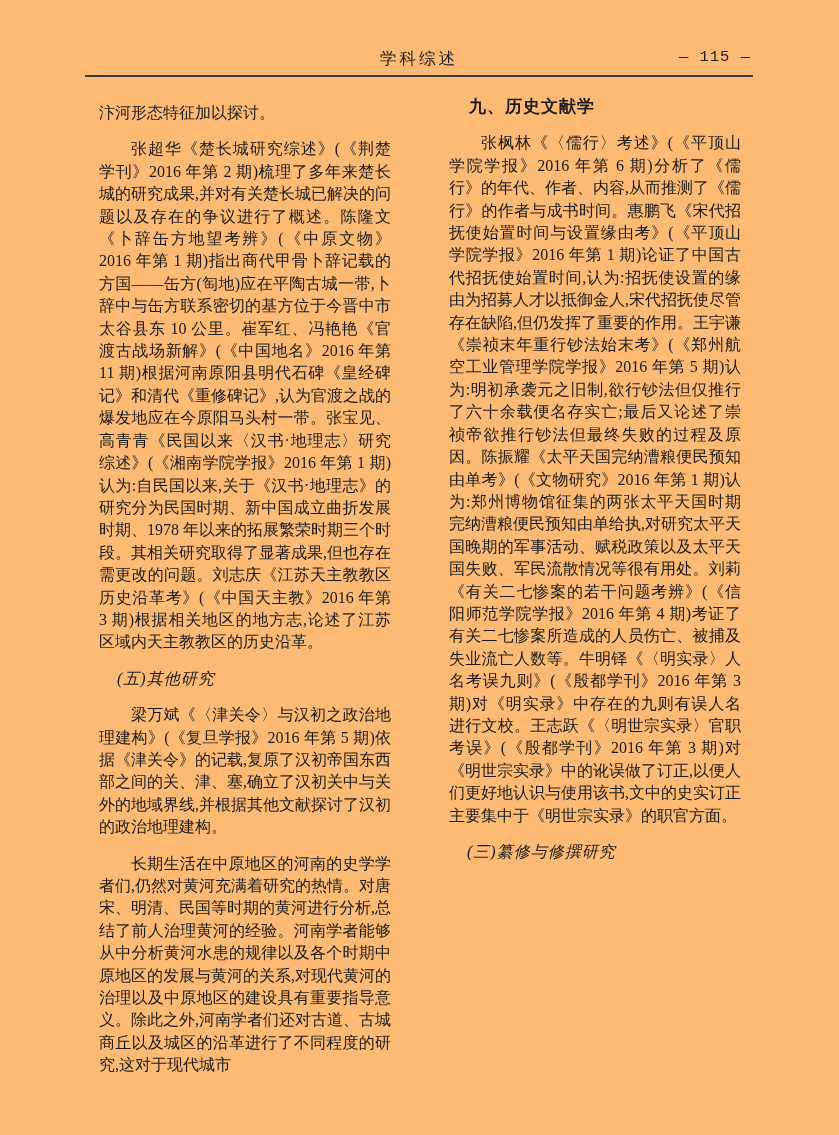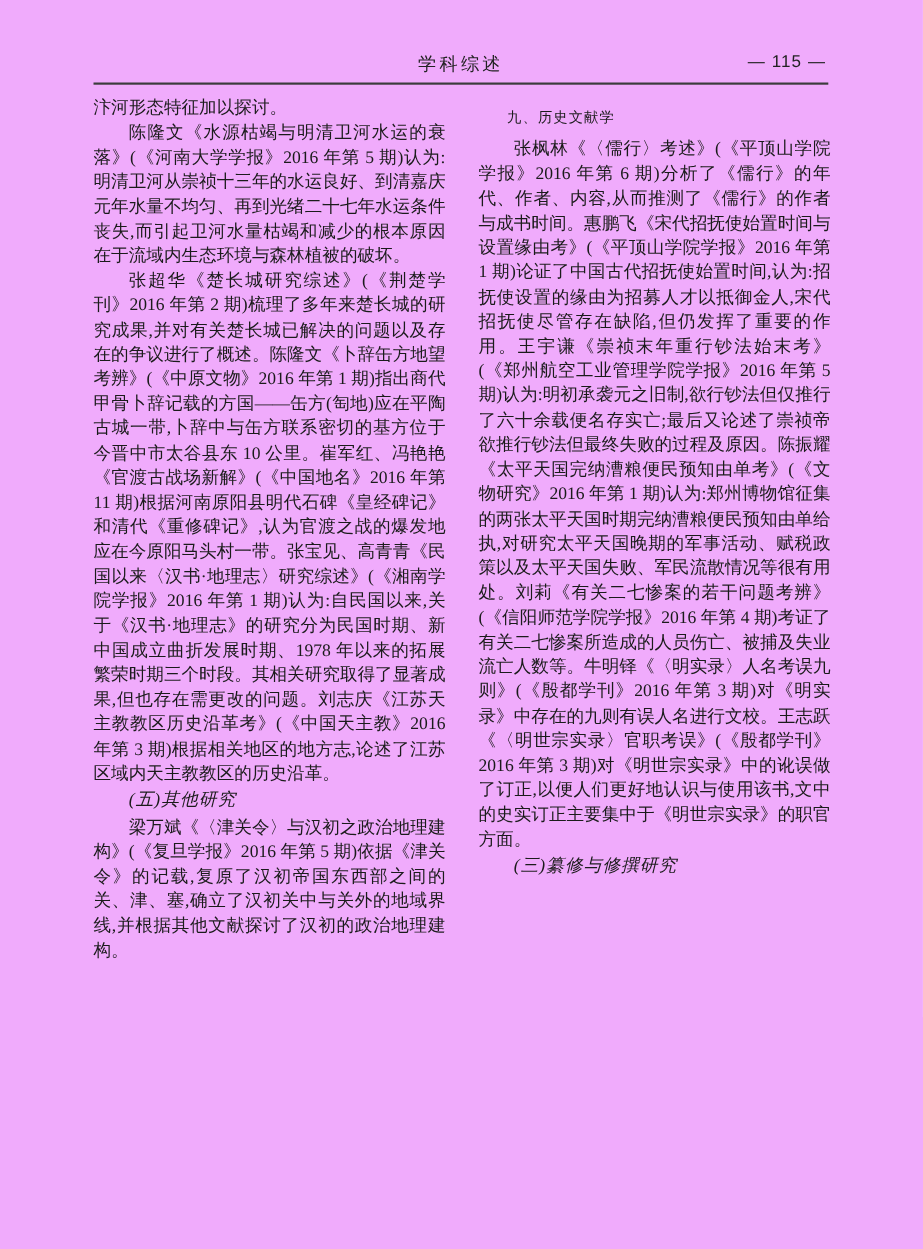--- a/index.html
+++ b/index.html
@@ -6,21 +6,21 @@
   body {
     width: 839px; height: 1135px;
     background: #fdfdfd;
     font-family: "Liberation Serif", "DejaVu Serif", serif;
     color: #1b1b1b;
     -webkit-font-smoothing: antialiased;
   }
   .page {
     position: relative;
     width: 839px; height: 1135px;
-    background: #f0abfc;
+    background: #fdba74;
     overflow: hidden;
   }
   .header {
     position: absolute;
     top: 48px; left: 85px; width: 668px;
     height: 22px;
   }
   .header-title {
     position: absolute;
     left: 0; right: 0;
@@ -28,79 +28,79 @@
     font-size: 16.5px;
     letter-spacing: 3px;
     color: #222;
   }
   .header-pagenum {
     position: absolute;
     right: 2px; top: 0;
     font-size: 15.5px;
     letter-spacing: 1px;
     color: #222;
-    font-family: Liberation Sans, sans-serif;
+    font-family: Liberation Mono, monospace;
   }
   .header-rule {
     position: absolute;
     top: 75px; left: 85px;
     width: 668px; height: 2px;
     background: #3c3c3c;
   }
   .columns {
     position: absolute;
     top: 88px; left: 85px;
     width: 670px;
     display: flex;
     gap: 30px;
   }
   .col {
     width: 320px;
     font-size: 16px;
     line-height: 22.4px;
     text-align: justify;
   }
-  .col p { margin: 0; padding: 0; }
+  .col p { margin: 14px; padding: 0; }
   .p-body { text-indent: 2em; }
   .p-body.noindent { text-indent: 0; }
   .p-sub {
     text-indent: 2em;
     font-style: italic;
     margin: 2px 0 !important;
     letter-spacing: 1px;
   }
   .p-head {
     text-indent: 2em;
     font-family: "Liberation Sans", "DejaVu Sans", sans-serif;
-    font-weight: 400;
-    font-size: 13px;
+    font-weight: 700;
+    font-size: 17px;
     margin: 8px 0 7px 0 !important;
     letter-spacing: 1px;
     font-style: normal;
   }
 </style>
 </head>
 <body>
 
 <div class="page">
 
   <div class="header">
     <div class="header-title">学科综述</div>
     <div class="header-pagenum">— 115 —</div>
   </div>
   <div class="header-rule"></div>
 
   <div class="columns">
 
     <div class="col">
       <p class="p-body noindent">汴河形态特征加以探讨。</p>
-      <p class="p-body">陈隆文《水源枯竭与明清卫河水运的衰落》(《河南大学学报》2016 年第 5 期)认为:明清卫河从崇祯十三年的水运良好、到清嘉庆元年水量不均匀、再到光绪二十七年水运条件丧失,而引起卫河水量枯竭和减少的根本原因在于流域内生态环境与森林植被的破坏。</p>
       <p class="p-body">张超华《楚长城研究综述》(《荆楚学刊》2016 年第 2 期)梳理了多年来楚长城的研究成果,并对有关楚长城已解决的问题以及存在的争议进行了概述。陈隆文《卜辞缶方地望考辨》(《中原文物》2016 年第 1 期)指出商代甲骨卜辞记载的方国——缶方(匋地)应在平陶古城一带,卜辞中与缶方联系密切的基方位于今晋中市太谷县东 10 公里。崔军红、冯艳艳《官渡古战场新解》(《中国地名》2016 年第 11 期)根据河南原阳县明代石碑《皇经碑记》和清代《重修碑记》,认为官渡之战的爆发地应在今原阳马头村一带。张宝见、高青青《民国以来〈汉书·地理志〉研究综述》(《湘南学院学报》2016 年第 1 期)认为:自民国以来,关于《汉书·地理志》的研究分为民国时期、新中国成立曲折发展时期、1978 年以来的拓展繁荣时期三个时段。其相关研究取得了显著成果,但也存在需更改的问题。刘志庆《江苏天主教教区历史沿革考》(《中国天主教》2016 年第 3 期)根据相关地区的地方志,论述了江苏区域内天主教教区的历史沿革。</p>
       <p class="p-sub">(五)其他研究</p>
       <p class="p-body">梁万斌《〈津关令〉与汉初之政治地理建构》(《复旦学报》2016 年第 5 期)依据《津关令》的记载,复原了汉初帝国东西部之间的关、津、塞,确立了汉初关中与关外的地域界线,并根据其他文献探讨了汉初的政治地理建构。</p>
+      <p class="p-body">长期生活在中原地区的河南的史学学者们,仍然对黄河充满着研究的热情。对唐宋、明清、民国等时期的黄河进行分析,总结了前人治理黄河的经验。河南学者能够从中分析黄河水患的规律以及各个时期中原地区的发展与黄河的关系,对现代黄河的治理以及中原地区的建设具有重要指导意义。除此之外,河南学者们还对古道、古城商丘以及城区的沿革进行了不同程度的研究,这对于现代城市</p>
     </div>
 
     <div class="col">
       <p class="p-head">九、历史文献学</p>
       <p class="p-body">张枫林《〈儒行〉考述》(《平顶山学院学报》2016 年第 6 期)分析了《儒行》的年代、作者、内容,从而推测了《儒行》的作者与成书时间。惠鹏飞《宋代招抚使始置时间与设置缘由考》(《平顶山学院学报》2016 年第 1 期)论证了中国古代招抚使始置时间,认为:招抚使设置的缘由为招募人才以抵御金人,宋代招抚使尽管存在缺陷,但仍发挥了重要的作用。王宇谦《崇祯末年重行钞法始末考》(《郑州航空工业管理学院学报》2016 年第 5 期)认为:明初承袭元之旧制,欲行钞法但仅推行了六十余载便名存实亡;最后又论述了崇祯帝欲推行钞法但最终失败的过程及原因。陈振耀《太平天国完纳漕粮便民预知由单考》(《文物研究》2016 年第 1 期)认为:郑州博物馆征集的两张太平天国时期完纳漕粮便民预知由单给执,对研究太平天国晚期的军事活动、赋税政策以及太平天国失败、军民流散情况等很有用处。刘莉《有关二七惨案的若干问题考辨》(《信阳师范学院学报》2016 年第 4 期)考证了有关二七惨案所造成的人员伤亡、被捕及失业流亡人数等。牛明铎《〈明实录〉人名考误九则》(《殷都学刊》2016 年第 3 期)对《明实录》中存在的九则有误人名进行文校。王志跃《〈明世宗实录〉官职考误》(《殷都学刊》2016 年第 3 期)对《明世宗实录》中的讹误做了订正,以便人们更好地认识与使用该书,文中的史实订正主要集中于《明世宗实录》的职官方面。</p>
       <p class="p-sub">(三)纂修与修撰研究</p>
 
     </div>
 
   </div>

